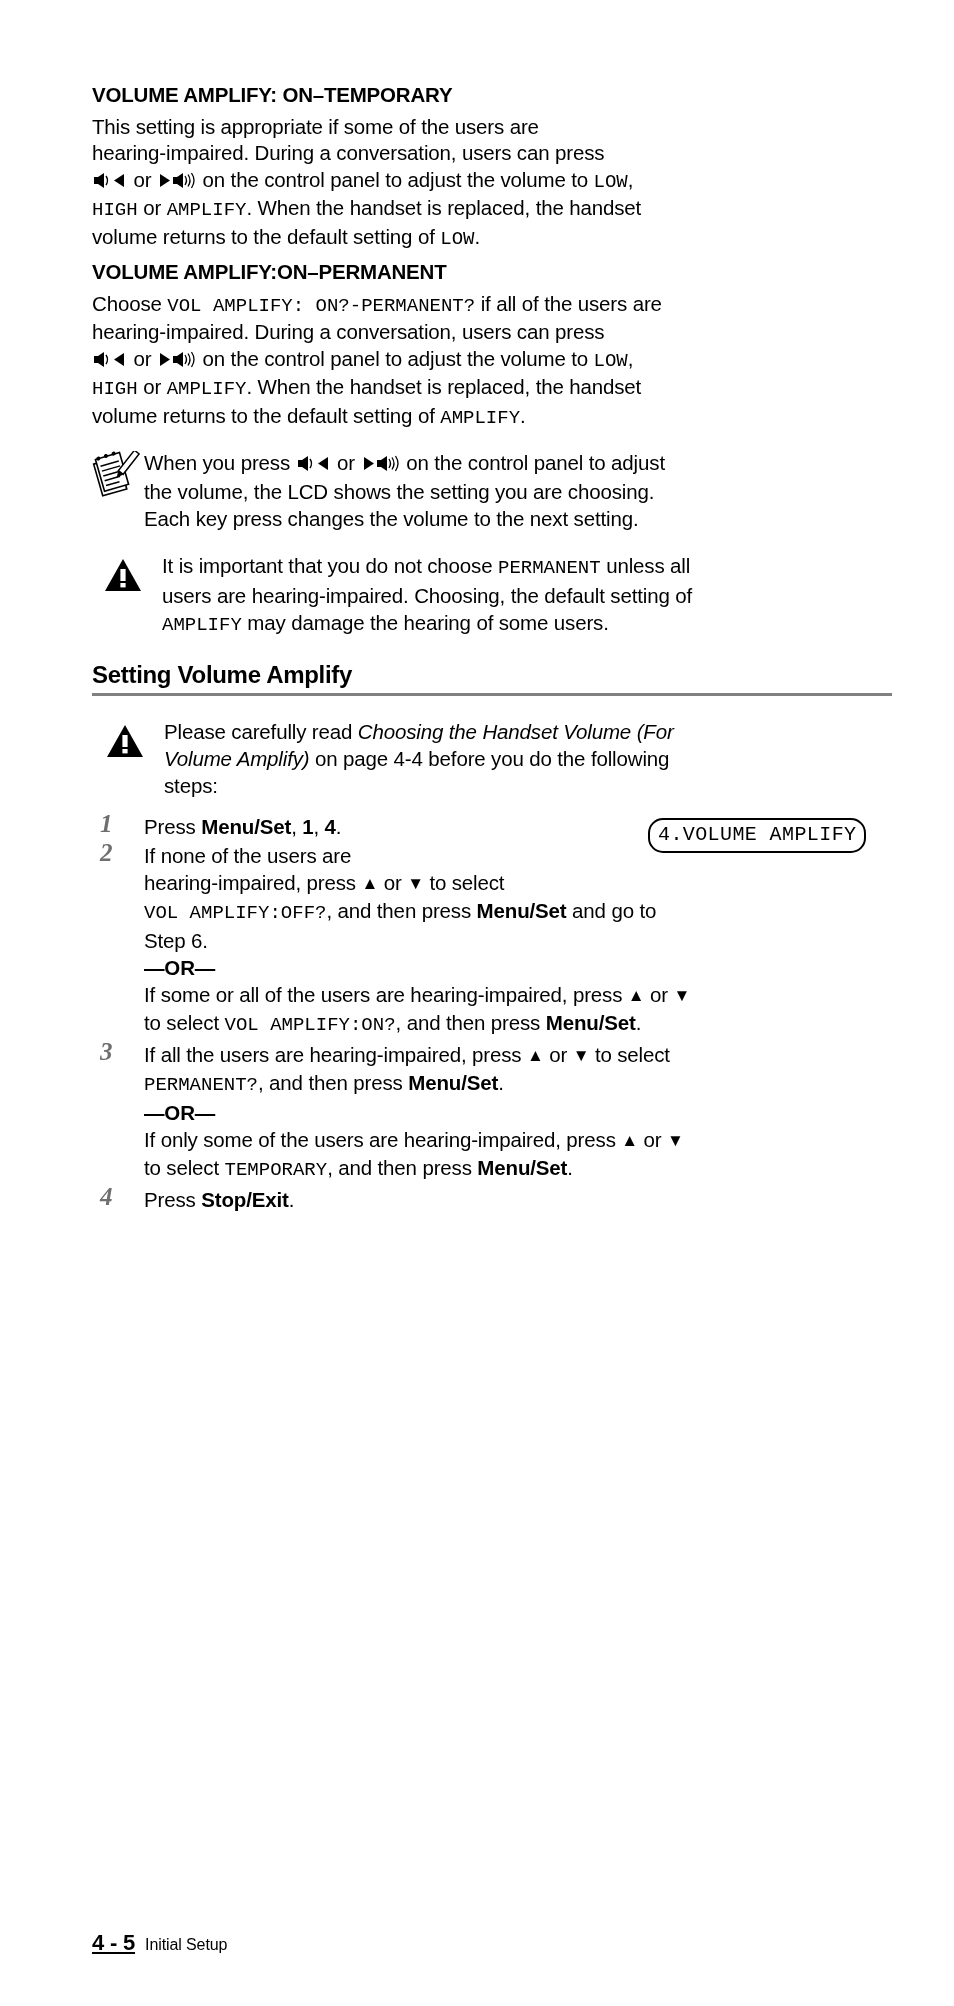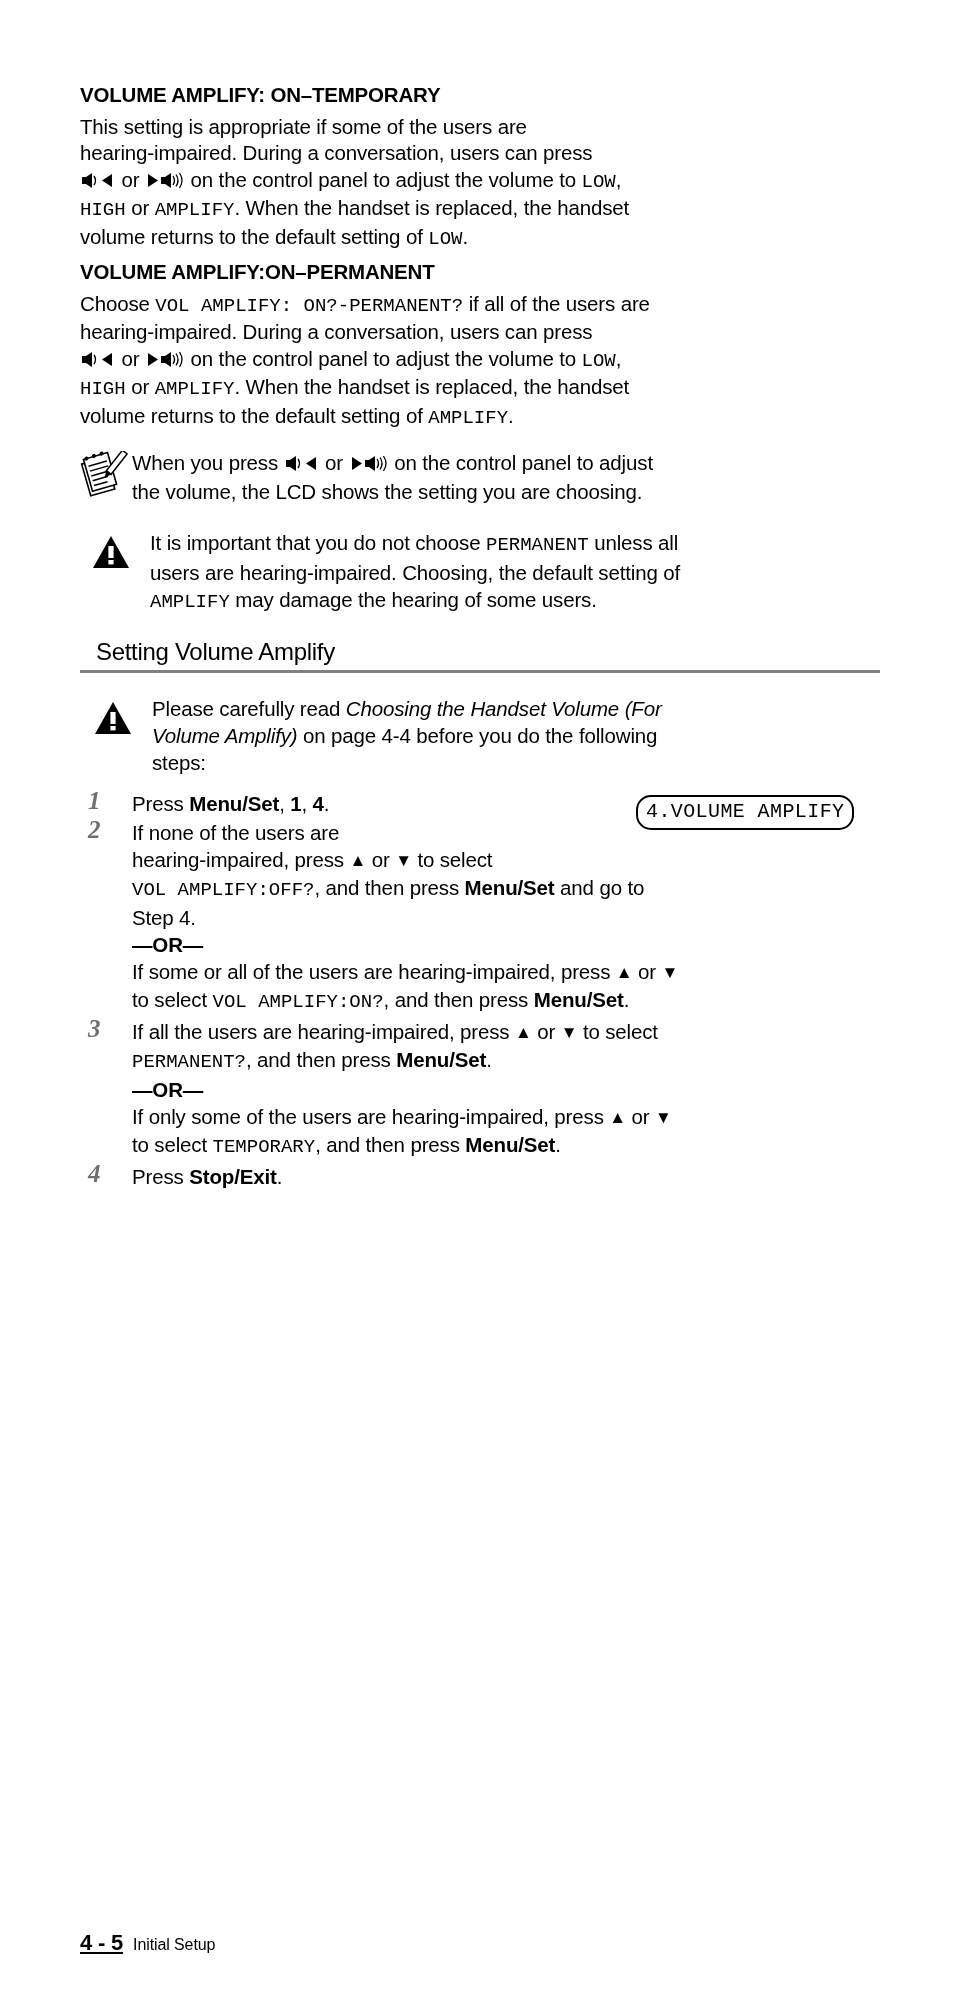--- a/index.html
+++ b/index.html
@@ -10,21 +10,21 @@
   body {
     width: 954px;
     height: 2006px;
     font-family: "Liberation Sans", sans-serif;
     color: #000000;
     position: relative;
     overflow: hidden;
   }
   .page {
     position: absolute;
-    left: 0; top: 0;
+    left: 12px; top: 0;
     width: 823px;
     height: 2006px;
   }
   .content {
     position: absolute;
     left: 80px;
     top: 82px;
     width: 800px;
   }
 
@@ -101,22 +101,22 @@
     height: 34px;
   }
 
   
   .section-head {
     margin: 22px 0 0 0;
   }
   .section-head h2 {
     font-family: "Liberation Sans", sans-serif;
     font-size: 24px;
-    font-weight: normal;
-    margin: 0 0 4px 16px;
+    font-weight: bold;
+    margin: 0 0 4px 0;
     letter-spacing: -0.3px;
   }
   .section-rule {
     height: 3px;
     background: #808080;
     width: 100%;
     margin-bottom: 4px;
   }
 
   
@@ -265,20 +265,21 @@
               <path d="M13 4 q3 4.5 0 9" stroke="#000" stroke-width="1.4" fill="none"></path>
               <path d="M31 2 L31 15 L21 8.5 Z" fill="#000"></path>
             </svg></span><span> or </span><span class="keyglyph"><svg width="38" height="17" viewBox="0 0 38 17">
               <path d="M2 2 L2 15 L12 8.5 Z" fill="#000"></path>
               <path d="M15 5 h4 L25 1 v15 L19 12 H15 Z" fill="#000"></path>
               <path d="M27 4 q3 4.5 0 9" stroke="#000" stroke-width="1.3" fill="none"></path>
               <path d="M30 2.5 q4 6 0 12" stroke="#000" stroke-width="1.3" fill="none"></path>
               <path d="M33.5 1 q5 7.5 0 15" stroke="#000" stroke-width="1.3" fill="none"></path>
             </svg></span><span> on the control panel to adjust</span><br>
         <span>the volume, the LCD shows the setting you are choosing.</span><br>
+        <span>Each key press changes the volume to the next setting.</span>
       </p>
     </div>
 
     <div class="warn-block">
       <span class="warn-icon">
         <svg width="38" height="34" viewBox="0 0 38 34">
           <path d="M19 1 L37 33 L1 33 Z" fill="#000"></path>
           <rect x="16.4" y="11" width="5.2" height="12" fill="#ffffff"></rect>
           <rect x="16.4" y="25" width="5.2" height="4.4" fill="#ffffff"></rect>
         </svg>
@@ -320,21 +321,21 @@
           <span>Press </span><span class="b">Menu/Set</span><span>, </span><span class="b">1</span><span>, </span><span class="b">4</span><span>.</span>
         </p>
       </div>
 
       <div class="step">
         <span class="step-num">2</span>
         <p>
           <span>If none of the users are</span><br>
           <span>hearing-impaired, press </span><span class="arrow-up">▲</span><span> or </span><span class="arrow-dn">▼</span><span> to select</span><br>
           <span class="mono">VOL AMPLIFY:OFF?</span><span>, and then press </span><span class="b">Menu/Set</span><span> and go to</span><br>
-          <span>Step 4.</span>
+          <span>Step 6.</span>
         </p>
         <p class="or-line">—OR—</p>
         <p class="sub-para">
           <span>If some or all of the users are hearing-impaired, press </span><span class="arrow-up">▲</span><span> or </span><span class="arrow-dn">▼</span><br>
           <span>to select </span><span class="mono">VOL AMPLIFY:ON?</span><span>, and then press </span><span class="b">Menu/Set</span><span>.</span>
         </p>
       </div>
 
       <div class="step">
         <span class="step-num">3</span>

